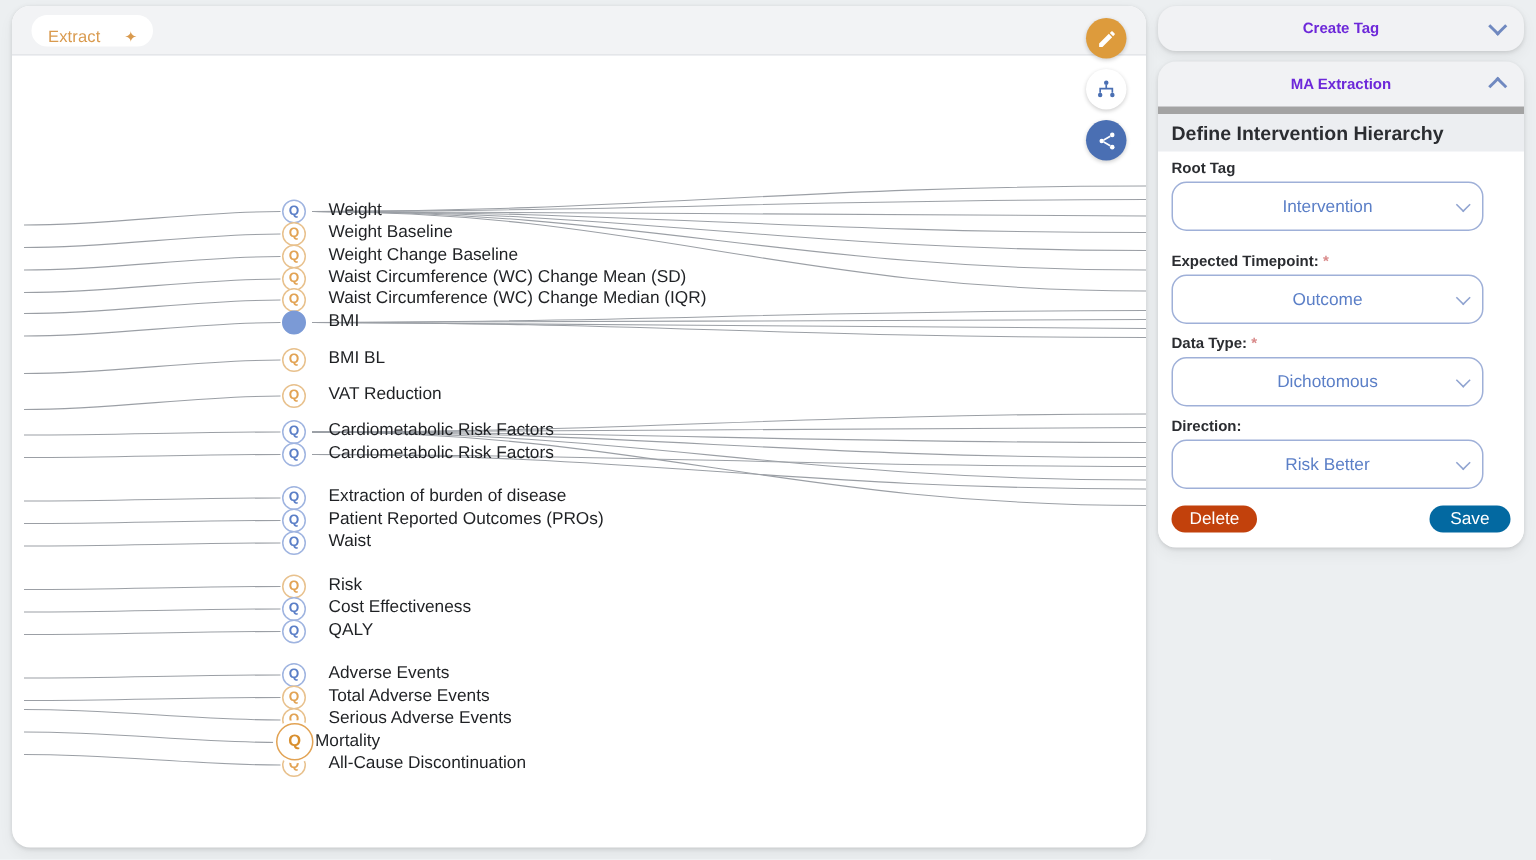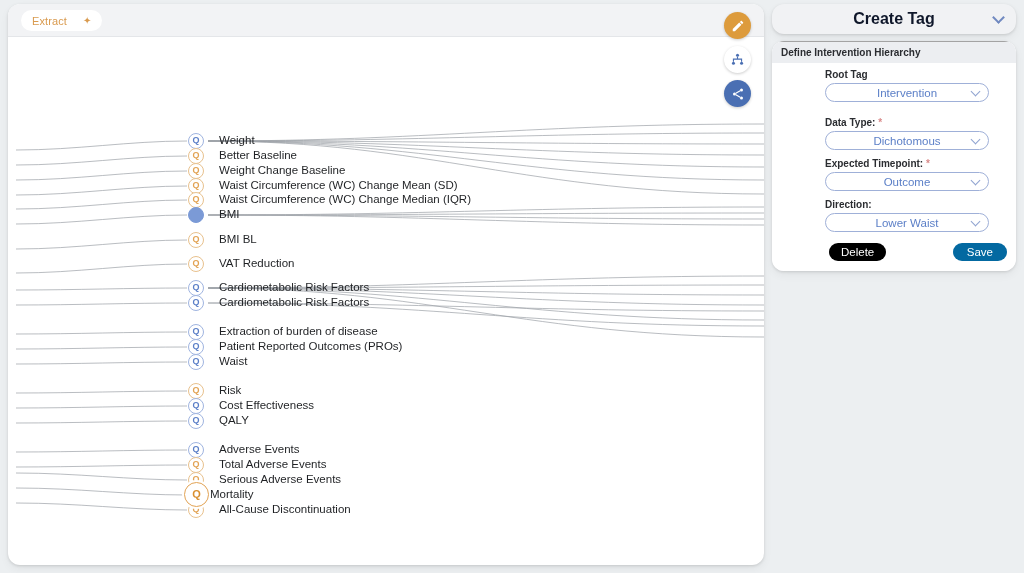--- a/index.html
+++ b/index.html
@@ -23,21 +23,21 @@
   .tabbar {
     position: absolute; left: 0; top: 0; width: 756px; height: 33px;
     background: #f2f3f5;
     border-bottom: 1px solid #e4e6e9;
   }
   .tab-pill {
     position: absolute; left: 13px; top: 6px;
     height: 21px; padding: 0 11px;
     background: #ffffff;
     border-radius: 11px;
-    display: flex; align-items: center; gap: 16px;
+    display: flex; align-items: flex-end; gap: 16px;
     font-size: 11px; color: #d99a4e; letter-spacing: .1px;
     cursor: pointer;
   }
   .sparkle { font-size: 10px; color: #d99a4e; line-height: 1; }
 
   .graph { position: absolute; left: 0; top: 33px; width: 756px; height: 528px; }
   .graph svg { position: absolute; left: 0; top: 0; }
 
   
   .node-row {
@@ -87,48 +87,48 @@
     background: #f1f2f4;
     border-radius: 12px;
     box-shadow: 0 1px 3px rgba(0,0,0,0.13), 0 4px 10px rgba(0,0,0,0.05);
     margin-bottom: 7px;
     overflow: hidden;
   }
   .acc-head {
     position: relative;
     height: 30px;
     display: flex; align-items: center; justify-content: center;
-    font-size: 16px; font-weight: 700; color: #0f172a;
+    font-size: 10px; font-weight: 700; color: #6d28d9;
     cursor: pointer;
   }
   .chev {
     position: absolute; right: 13px; top: 50%;
     width: 9px; height: 9px;
     border-right: 2px solid #7089c0; border-bottom: 2px solid #7089c0;
     margin-top: -6px;
   }
   .chev.down { transform: rotate(45deg); }
   .chev.up   { transform: rotate(-135deg); margin-top: -3px; }
 
   .acc-body { background: #ffffff; }
   .sec-head {
     background: #eceef1;
     padding: 5px 9px;
-    font-size: 10px; font-weight: 700; color: #2b2d31;
-    border-top: 1px solid #a3a3a3;
-  }
-  .field { padding: 6px 27px 2px 9px; margin-left: 44px; }
+    font-size: 13px; font-weight: 700; color: #2b2d31;
+    border-top: 5px solid #a3a3a3;
+  }
+  .field { padding: 6px 27px 2px 9px; }
   .flabel {
     font-size: 10px; font-weight: 700; color: #2b2d31;
     margin-bottom: 3px; display: block;
   }
   .req { color: #d98a8a; font-weight: 700; }
   .select {
     position: relative;
-    height: 19px;
+    height: 33px;
     border: 1.2px solid #9fb0d8;
     border-radius: 10px;
     background: #ffffff;
     display: flex; align-items: center; justify-content: center;
     font-size: 11.5px; color: #5b7fc7;
     cursor: pointer;
   }
   .select .chev {
     right: 9px; width: 7px; height: 7px;
     border-right: 1.6px solid #8fa3d0; border-bottom: 1.6px solid #8fa3d0;
@@ -137,21 +137,21 @@
   .btnrow {
     display: flex; justify-content: space-between; align-items: center;
     padding: 9px 9px 10px 9px;
   }
   .btn {
     border: none; border-radius: 10px;
     font-size: 11.5px; color: #ffffff;
     padding: 3px 12px; cursor: pointer;
     font-family: "Liberation Sans", sans-serif;
   }
-  .btn-del  { background: #000000; margin-left: 48px; }
+  .btn-del  { background: #c2410c; }
   .btn-save { background: #0369a1; padding: 3px 14px; }
 </style>
 </head>
 <body>
 
 <div id="root">
 
   <div class="canvas-card">
 
     <div class="tabbar">
@@ -206,21 +206,21 @@
             <path d="M200,266 C 420,266 520,289 756,289"></path>
           </g>
       </svg>
       <div id="nodes">
           <div class="node-row" style="top: 96px;">
             <span class="marker m-blue">Q</span>
             <span class="nlabel">Weight</span>
           </div>
           <div class="node-row" style="top: 111px;">
             <span class="marker m-orange">Q</span>
-            <span class="nlabel">Better Baseline</span>
+            <span class="nlabel">Weight Baseline</span>
           </div>
           <div class="node-row" style="top: 126px;">
             <span class="marker m-orange">Q</span>
             <span class="nlabel">Weight Change Baseline</span>
           </div>
           <div class="node-row" style="top: 141px;">
             <span class="marker m-orange">Q</span>
             <span class="nlabel">Waist Circumference (WC) Change Mean (SD)</span>
           </div>
           <div class="node-row" style="top: 155px;">
@@ -322,55 +322,59 @@
   <div class="side">
 
     <div class="acc">
       <div class="acc-head">
         <span>Create Tag</span>
         <span class="chev down"></span>
       </div>
     </div>
 
     <div class="acc">
+      <div class="acc-head">
+        <span>MA Extraction</span>
+        <span class="chev up"></span>
+      </div>
 
       <div class="acc-body">
 
         <div class="sec-head">Define Intervention Hierarchy</div>
 
         <div class="field">
           <span class="flabel">Root Tag</span>
           <div class="select">
             <span>Intervention</span>
             <span class="chev"></span>
           </div>
         </div>
 
         <div style="height:7px"></div>
 
 
         <div id="edit-fields">
+            <div class="field">
+              <span class="flabel">Expected Timepoint: <span class="req">*</span></span>
+              <div class="select">
+                <span>Outcome</span>
+                <span class="chev"></span>
+              </div>
+            </div>
             <div class="field">
               <span class="flabel">Data Type: <span class="req">*</span></span>
               <div class="select">
                 <span>Dichotomous</span>
                 <span class="chev"></span>
               </div>
             </div>
             <div class="field">
-              <span class="flabel">Expected Timepoint: <span class="req">*</span></span>
-              <div class="select">
-                <span>Outcome</span>
-                <span class="chev"></span>
-              </div>
-            </div>
-            <div class="field">
               <span class="flabel">Direction: </span>
               <div class="select">
-                <span>Lower Waist</span>
+                <span>Risk Better</span>
                 <span class="chev"></span>
               </div>
             </div>
           </div>
 
         <div class="btnrow">
           <button class="btn btn-del">Delete</button>
           <button class="btn btn-save">Save</button>
         </div>
       </div>

